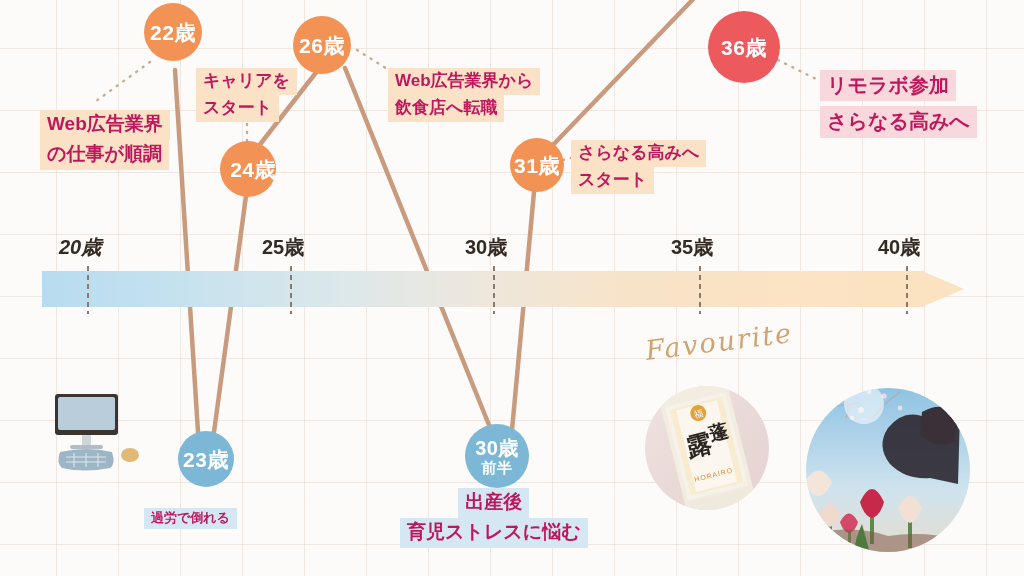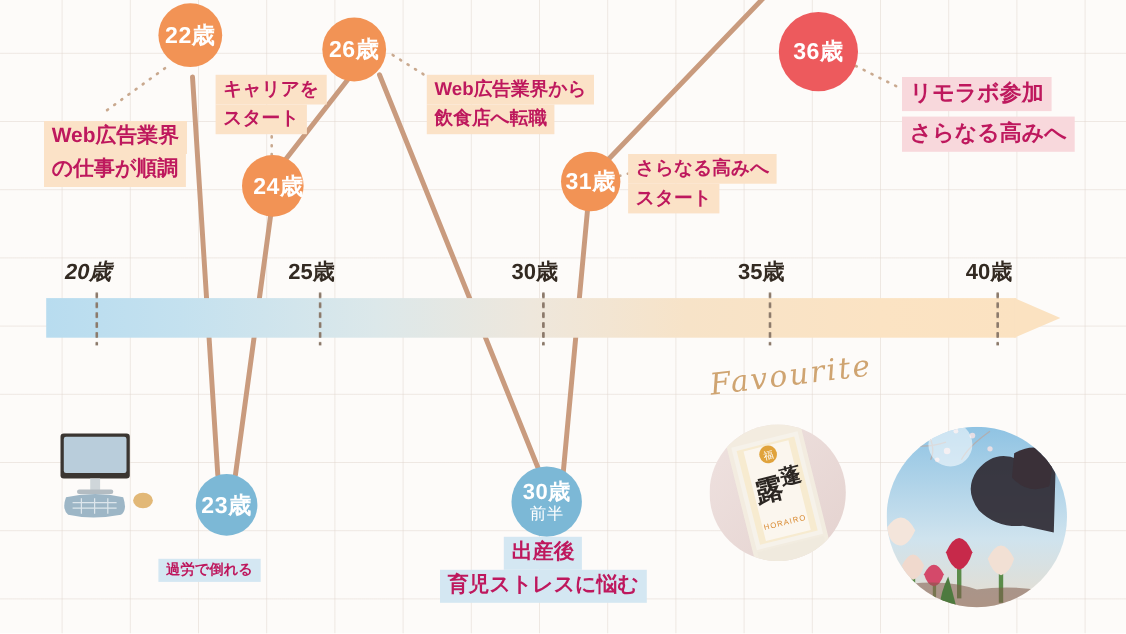--- a/index.html
+++ b/index.html
@@ -30,21 +30,21 @@
     flex-direction: column;
     align-items: center;
     justify-content: center;
     color: #ffffff;
     font-weight: bold;
     letter-spacing: .5px;
     line-height: 1.0;
     text-align: center;
     z-index: 6;
   }
-  .bubble .sub { font-size: 15px; margin-top: 2px; font-weight: normal; }
+  .bubble .sub { font-size: 15px; margin-top: 2px; font-weight: bold; }
 
   
   .label {
     position: absolute;
     font-weight: bold;
     color: #be185d;
     line-height: 1.42;
     z-index: 7;
     white-space: pre;
   }

